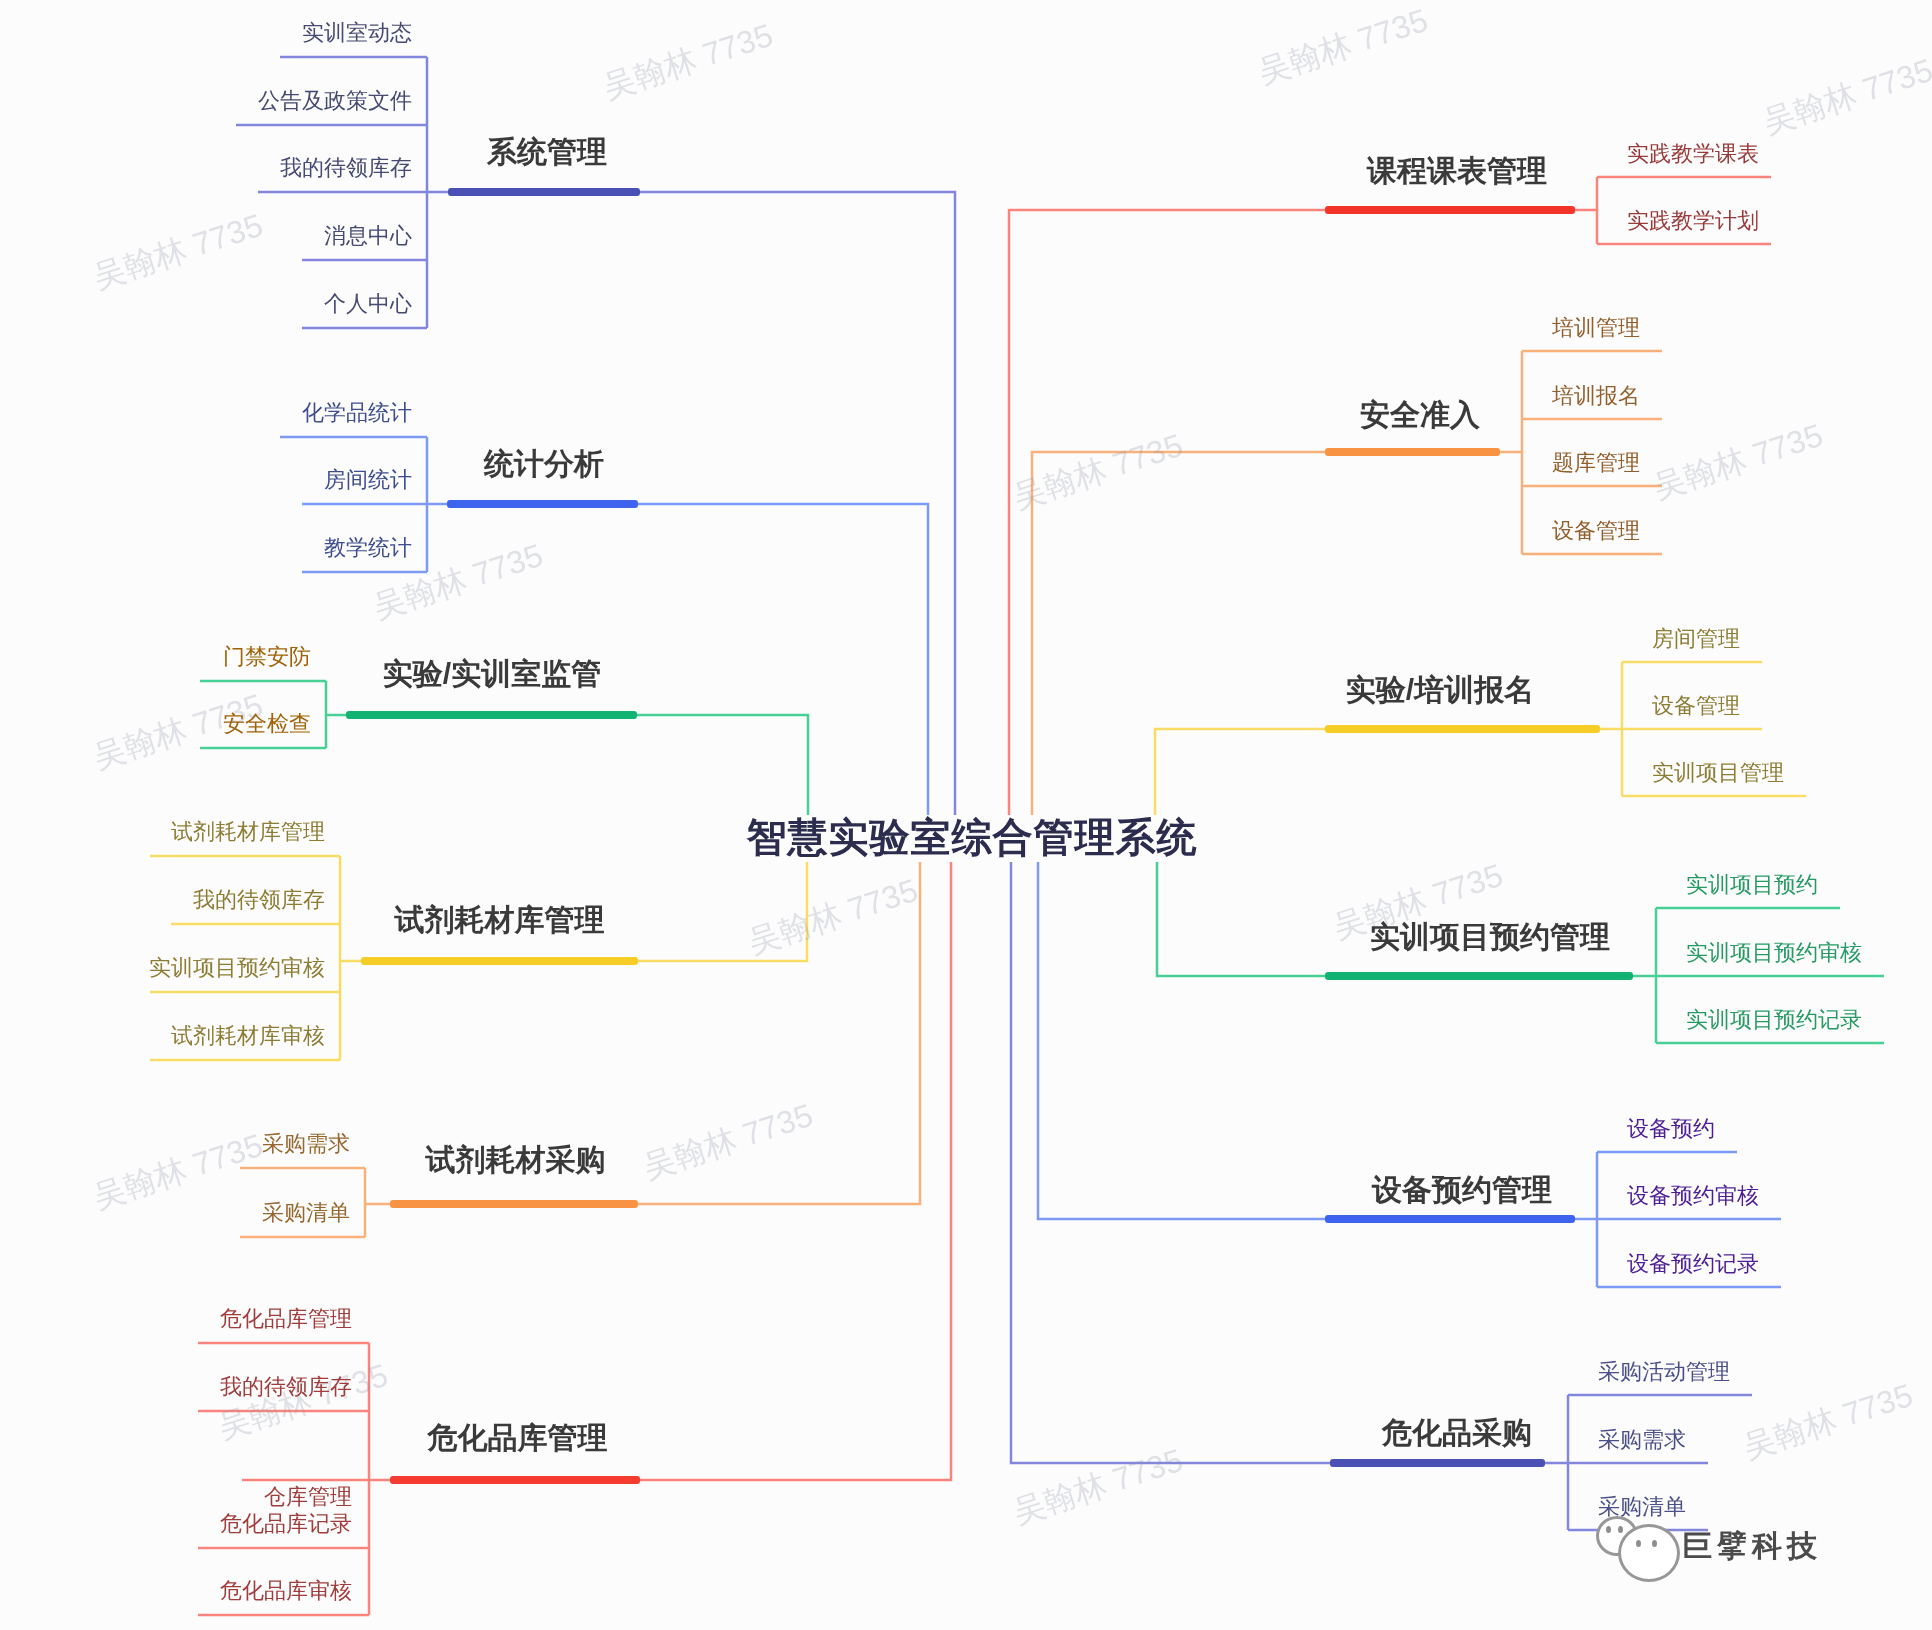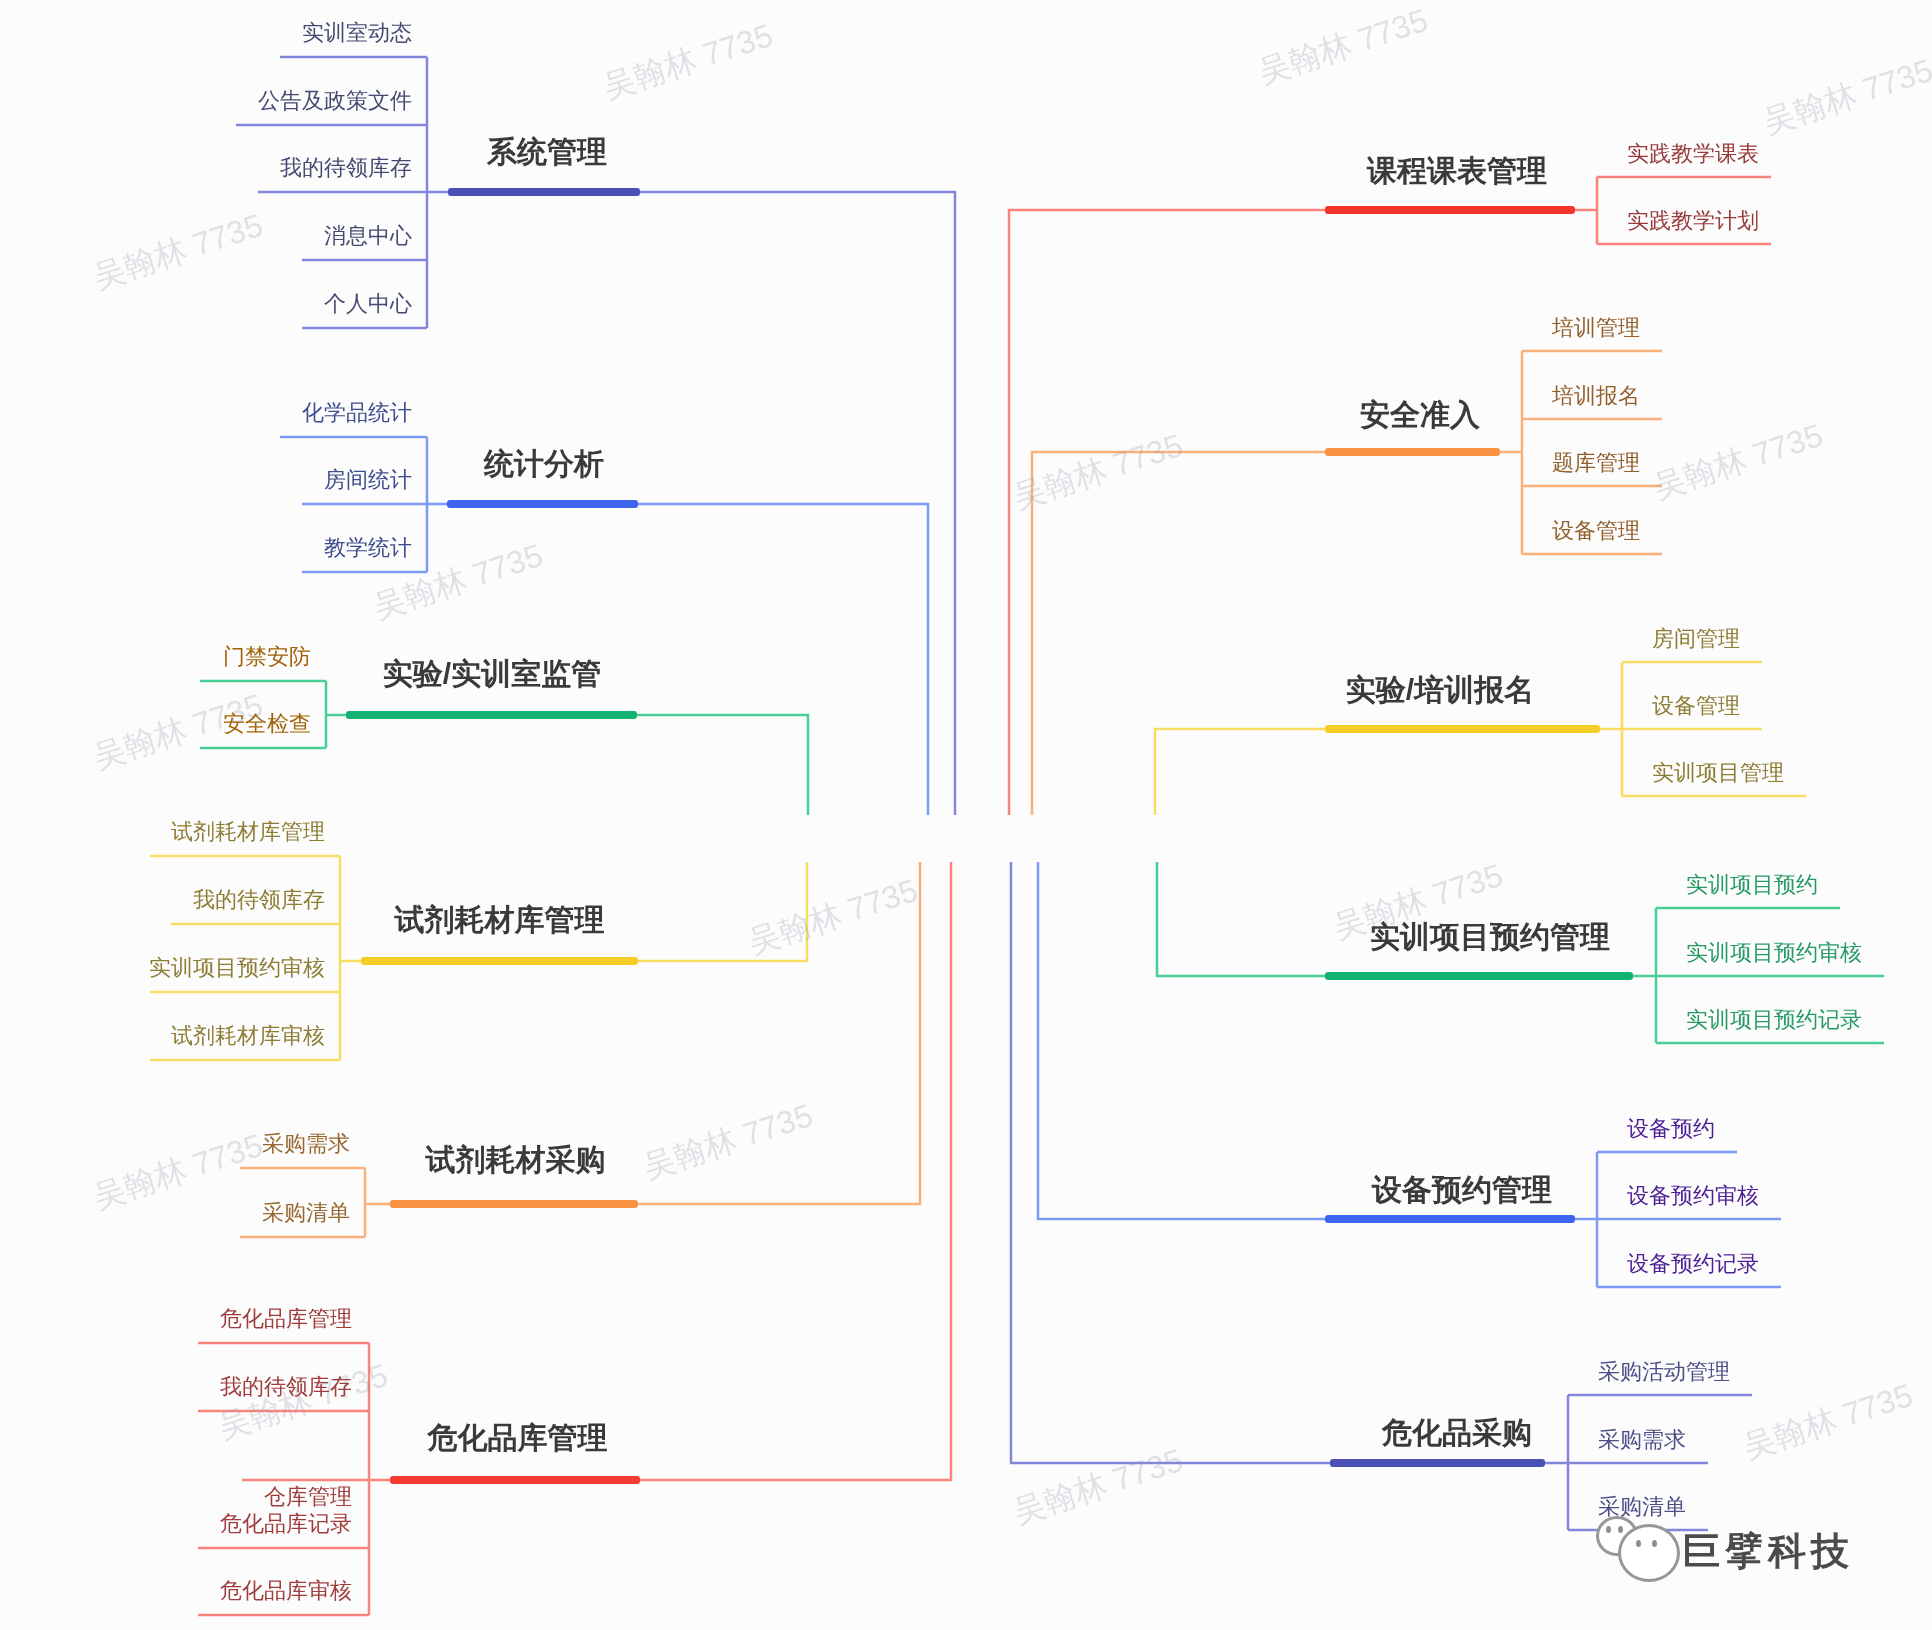--- a/index.html
+++ b/index.html
@@ -11,21 +11,21 @@
   .kid{font-size:22px;font-weight:500;height:28px;line-height:28px;}
   .kidL{width:200px;text-align:right;}
   .kidR{text-align:left;}
   .title{font-size:40px;font-weight:800;color:#2c2c4e;width:520px;text-align:center;height:50px;line-height:50px;letter-spacing:1px;}
   .wm{position:absolute;font-size:32px;color:rgba(140,145,165,0.26);transform:rotate(-18deg);white-space:nowrap;pointer-events:none;}
   
   .kc0{color:#454a72}.kc1{color:#3d4d8e}.kc2{color:#a16207}.kc3{color:#8d7c33}
   .kc4{color:#96672e}.kc5{color:#a03c3c}.kc6{color:#983a3a}.kc7{color:#925f2c}
   .kc8{color:#8d7c33}.kc9{color:#279a63}.kc10{color:#4c1d95}.kc11{color:#4b4f88}
   
-  .logo-text{position:absolute;left:1682px;top:1526px;font-size:38px;font-weight:700;color:#4b4b4b;letter-spacing:5px;}
+  .logo-text{position:absolute;left:1682px;top:1526px;font-size:30px;font-weight:700;color:#4b4b4b;letter-spacing:5px;}
   .bubble{position:absolute;background:#fff;border:3px solid #979797;border-radius:50%;}
   .eye{position:absolute;width:5px;height:7px;background:#8f8f8f;border-radius:50%;}
 </style>
 </head>
 <body>
 
 <div id="canvas">
 
   <svg id="wires" xmlns="http://www.w3.org/2000/svg">
 
@@ -162,20 +162,21 @@
   <div class="wm" style="left:1650px;top:440px">吴翰林 7735</div>
   <div class="wm" style="left:90px;top:710px">吴翰林 7735</div>
   <div class="wm" style="left:745px;top:895px">吴翰林 7735</div>
   <div class="wm" style="left:1330px;top:880px">吴翰林 7735</div>
   <div class="wm" style="left:90px;top:1150px">吴翰林 7735</div>
   <div class="wm" style="left:640px;top:1120px">吴翰林 7735</div>
   <div class="wm" style="left:215px;top:1380px">吴翰林 7735</div>
   <div class="wm" style="left:1010px;top:1465px">吴翰林 7735</div>
   <div class="wm" style="left:1740px;top:1400px">吴翰林 7735</div>
 
+  <div class="node title" style="left:712px;top:812px">智慧实验室综合管理系统</div>
 
   <div class="node parent" style="left:482px;top:133px;width:130px">系统管理</div>
   <div class="node kid kidL kc0" style="left:212px;top:19px">实训室动态</div>
   <div class="node kid kidL kc0" style="left:212px;top:87px">公告及政策文件</div>
   <div class="node kid kidL kc0" style="left:212px;top:154px">我的待领库存</div>
   <div class="node kid kidL kc0" style="left:212px;top:222px">消息中心</div>
   <div class="node kid kidL kc0" style="left:212px;top:290px">个人中心</div>
 
   <div class="node parent" style="left:479px;top:445px;width:130px">统计分析</div>
   <div class="node kid kidL kc1" style="left:212px;top:399px">化学品统计</div>

